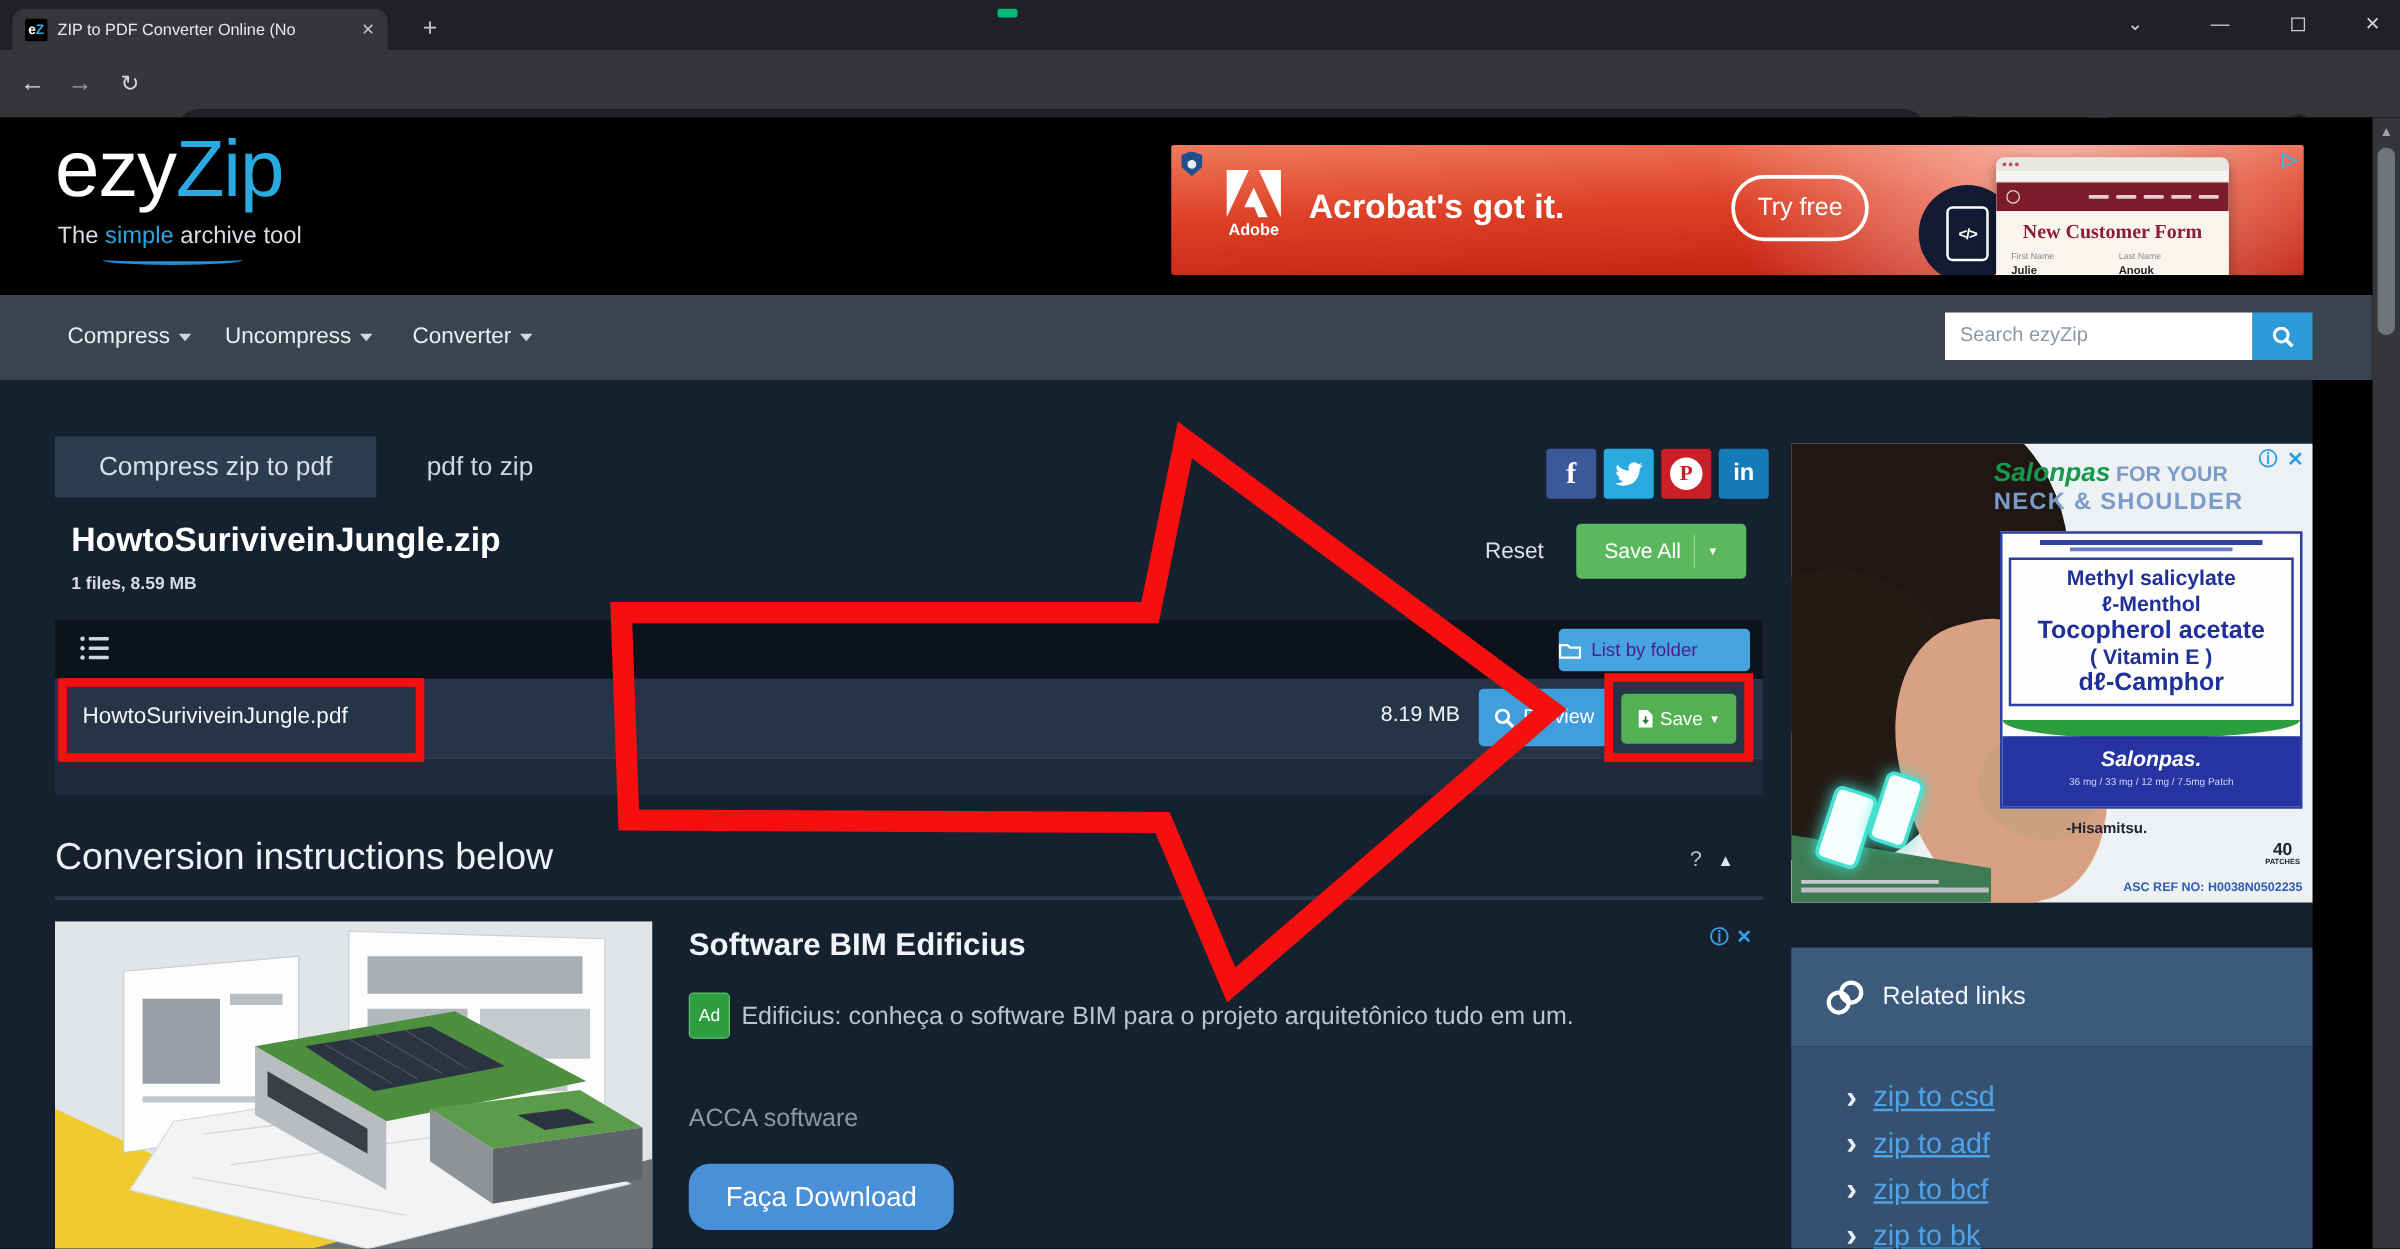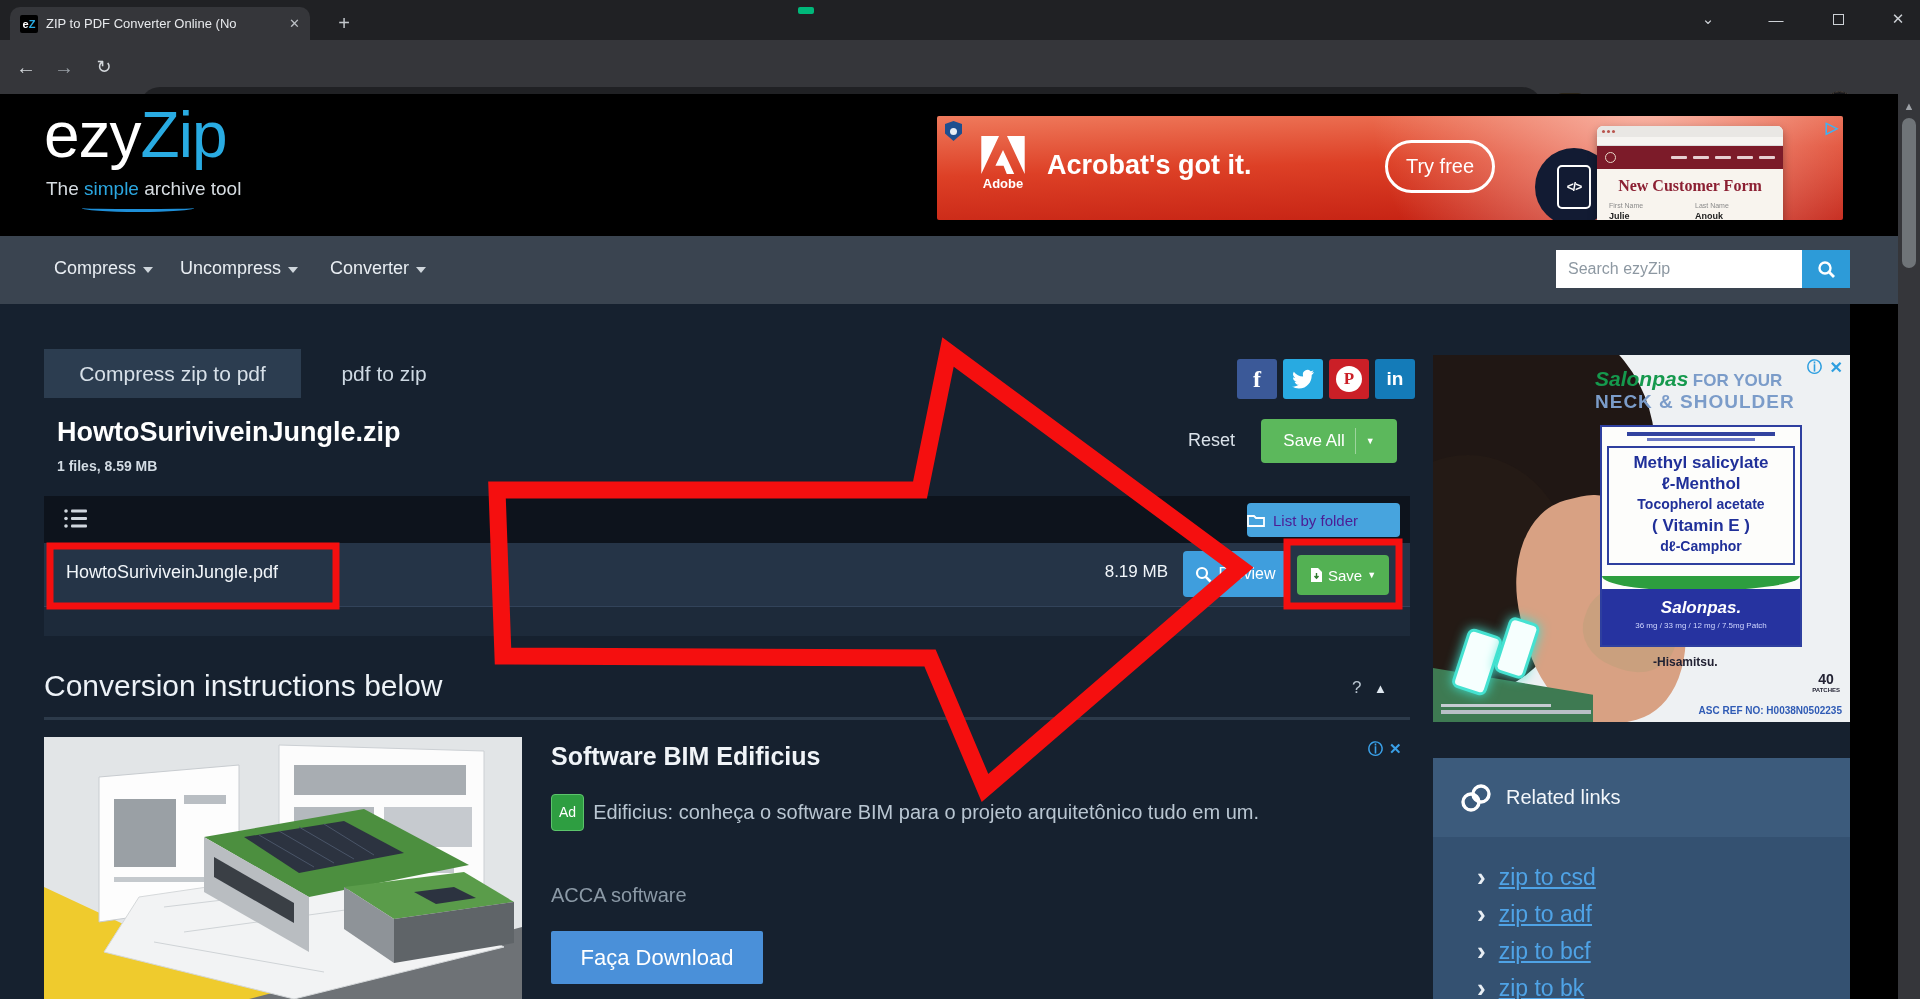--- a/index.html
+++ b/index.html
@@ -125,42 +125,42 @@
   .helpq{position:absolute;left:1352px;top:678px;color:#b9c5d0;font-size:17px;}
   .collapsecaret{position:absolute;left:1374px;top:681px;color:#dfe8f0;font-size:13px;}
   .hdivider{position:absolute;left:44px;top:717px;width:1366px;height:3px;background:#2c3a4a;}
 
   
   .bimimg{position:absolute;left:44px;top:737px;width:478px;height:262px;}
   .bimtitle{position:absolute;left:551px;top:742px;color:#f0f4f8;font-size:25px;font-weight:700;}
   .bimline{position:absolute;left:551px;top:794px;width:800px;color:#b9c6d2;font-size:20px;line-height:33px;}
   .adbadge{display:inline-block;background:#2e9e41;border:1px solid #5cc46c;color:#fff;font-size:14px;font-weight:400;border-radius:4px;padding:1px 7px;margin-right:9px;vertical-align:2px;}
   .acca{position:absolute;left:551px;top:884px;color:#8b99a6;font-size:20px;}
-  .facabtn{position:absolute;left:551px;top:931px;width:212px;height:53px;background:#4a90d9;border-radius:2px;display:flex;align-items:center;justify-content:center;color:#fff;font-size:22px;}
+  .facabtn{position:absolute;left:551px;top:931px;width:212px;height:53px;background:#4a90d9;border-radius:17px;display:flex;align-items:center;justify-content:center;color:#fff;font-size:22px;}
   .bim-choice{position:absolute;left:1368px;top:740px;color:#3aa0e8;font-size:15px;display:flex;gap:6px;font-weight:700;}
 
   
   .sal{position:absolute;left:1433px;top:355px;width:417px;height:367px;background:#eef1f3;overflow:hidden;}
   .sal-hair{position:absolute;left:-45px;top:-40px;width:265px;height:300px;background:#201714;border-radius:48%;transform:rotate(14deg);}
   .sal-hair2{position:absolute;left:-70px;top:100px;width:210px;height:240px;background:#241a15;border-radius:50%;}
   .sal-skin{position:absolute;left:88px;top:140px;width:160px;height:230px;background:#d8a183;border-radius:45%;transform:rotate(-14deg);}
   .sal-hand{position:absolute;left:150px;top:235px;width:95px;height:80px;background:#caa07e;border-radius:45%;transform:rotate(20deg);}
   .sal-top{position:absolute;left:0;top:295px;width:160px;height:72px;background:#3e7a52;clip-path:polygon(0 25%,100% 62%,100% 100%,0 100%);}
   .sal-patch1{position:absolute;left:26px;top:276px;width:36px;height:62px;background:#f6fffe;border:3px solid #45e2d1;border-radius:7px;transform:rotate(18deg);box-shadow:0 0 12px #3fe0cf;}
   .sal-patch2{position:absolute;left:68px;top:264px;width:32px;height:58px;background:#f6fffe;border:3px solid #45e2d1;border-radius:7px;transform:rotate(18deg);box-shadow:0 0 12px #3fe0cf;}
   .sal-t1{position:absolute;left:162px;top:12px;white-space:nowrap;}
   .sal-brand{color:#15994d;font-style:italic;font-weight:900;font-size:21px;}
   .sal-for{color:#7b9cc9;font-weight:700;font-size:17px;}
   .sal-t2{position:absolute;left:162px;top:36px;color:#7b9cc9;font-weight:700;font-size:19px;letter-spacing:1px;}
-  .sal-box{position:absolute;left:167px;top:70px;width:202px;height:222px;background:#fdfdfb;border:2px solid #2e3f9f;}
+  .sal-box{position:absolute;left:167px;top:70px;width:242px;height:222px;background:#fdfdfb;border:2px solid #2e3f9f;}
   .sal-bar1{margin:5px auto 2px;width:75%;height:4px;background:#32439f;}
   .sal-bar2{margin:0 auto;width:55%;height:3px;background:#6a77c4;}
   .sal-inner{margin:5px 5px 0;border:2px solid #2e3f9f;padding:4px 0 6px;text-align:center;color:#203099;font-weight:700;}
   .ing0,.ing1,.ing3{font-size:17px;line-height:21px;}
-  .ing2,.ing4{font-size:14px;line-height:21px;}
+  .ing2,.ing4{font-size:20px;line-height:21px;}
   .sal-blue{position:absolute;left:0;bottom:0;width:100%;height:56px;background:#2633a0;text-align:center;}
   .sal-wave{position:absolute;left:0;bottom:54px;width:100%;height:15px;background:#2d9e3f;border-radius:0 0 55% 45%/0 0 100% 100%;}
   .sal-brand2{color:#fff;font-style:italic;font-weight:900;font-size:17px;margin-top:9px;}
   .sal-dose{color:#cfd6ff;font-size:8px;margin-top:3px;}
   .sal-maker{position:absolute;left:220px;top:300px;color:#223;font-size:12px;font-weight:700;}
   .sal-patchct{position:absolute;right:10px;top:316px;text-align:center;color:#223;}
   .sal-pnum{font-size:14px;font-weight:900;}
   .sal-pword{font-size:6px;font-weight:700;}
   .sal-ref{position:absolute;right:8px;bottom:6px;color:#2f5bb5;font-size:10px;font-weight:700;}
   .sal-strip{position:absolute;left:8px;bottom:8px;width:150px;height:4px;background:#b8bfc6;}

